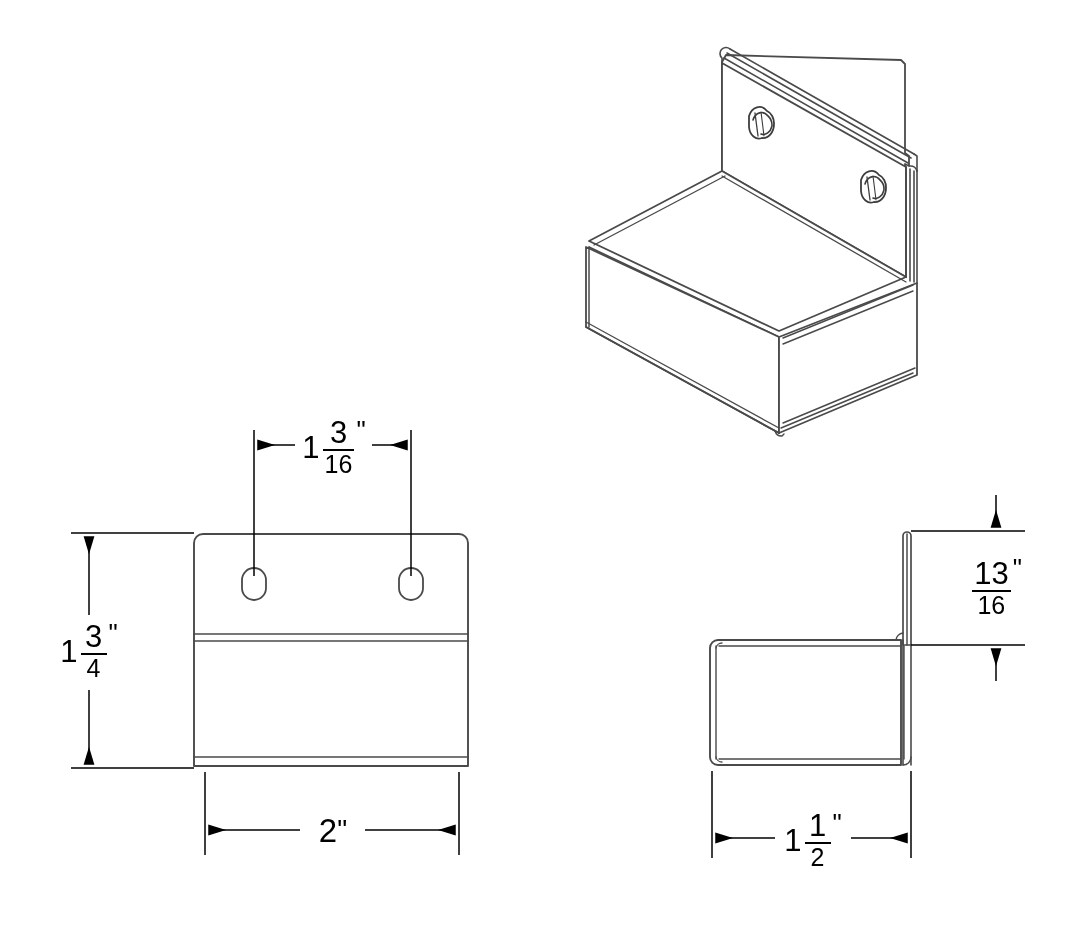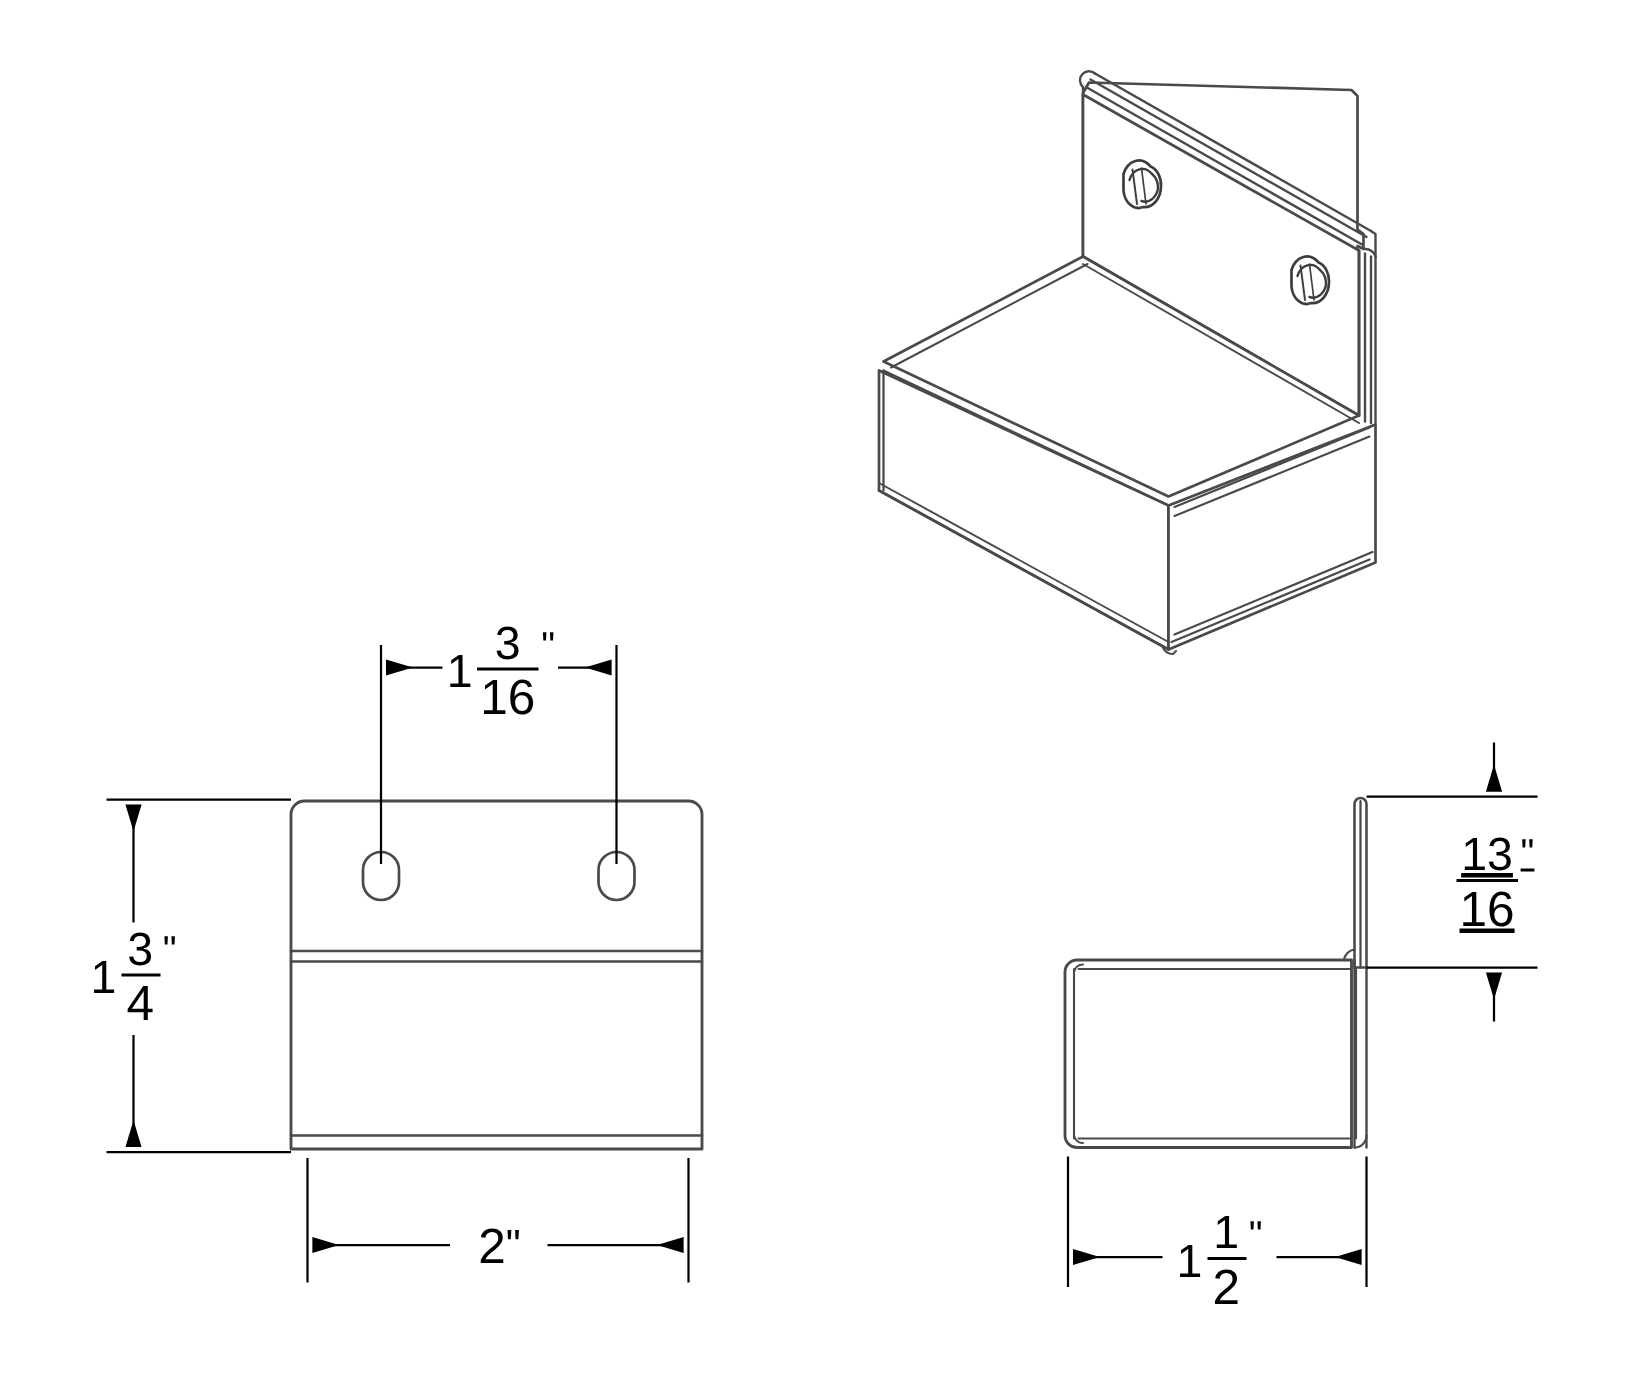--- a/index.html
+++ b/index.html
@@ -57,21 +57,21 @@
     font-size: 31px;
     padding: 0 2px 1px 2px;
   }
   .frac .bar {
     width: 100%;
     min-width: 26px;
     height: 2px;
     background: #000000;
   }
   .frac .den {
-    font-size: 33px;
+    font-size: 25px;
     padding: 1px 2px 0 2px;
   }
   .dim-unit {
     font-size: 26px;
     align-self: flex-start;
     padding-left: 2px;
     padding-top: 2px;
   }
   .dim-plain {
     font-size: 33px;
@@ -251,21 +251,21 @@
       <span class="den">4</span>
     </span>
     <span class="dim-unit">"</span>
   </div>
 
   <div class="dim-label dim-plain" style="left:303px; top:808px; width:60px; height:44px;">
     <span>2</span>
       <span class="dim-unit-inline">"</span>
   </div>
 
-  <div class="dim-label" style="left:957px; top:553px; width:80px; height:70px;text-decoration:underline;">
+  <div class="dim-label" style="left:957px; top:553px; width:80px; height:70px;">
     <span class="frac">
       <span class="num">13</span>
       <span class="bar"></span>
       <span class="den">16</span>
     </span>
     <span class="dim-unit">"</span>
   </div>
 
   <div class="dim-label" style="left:776px; top:808px; width:74px; height:64px;">
     <span class="dim-whole">1</span>

